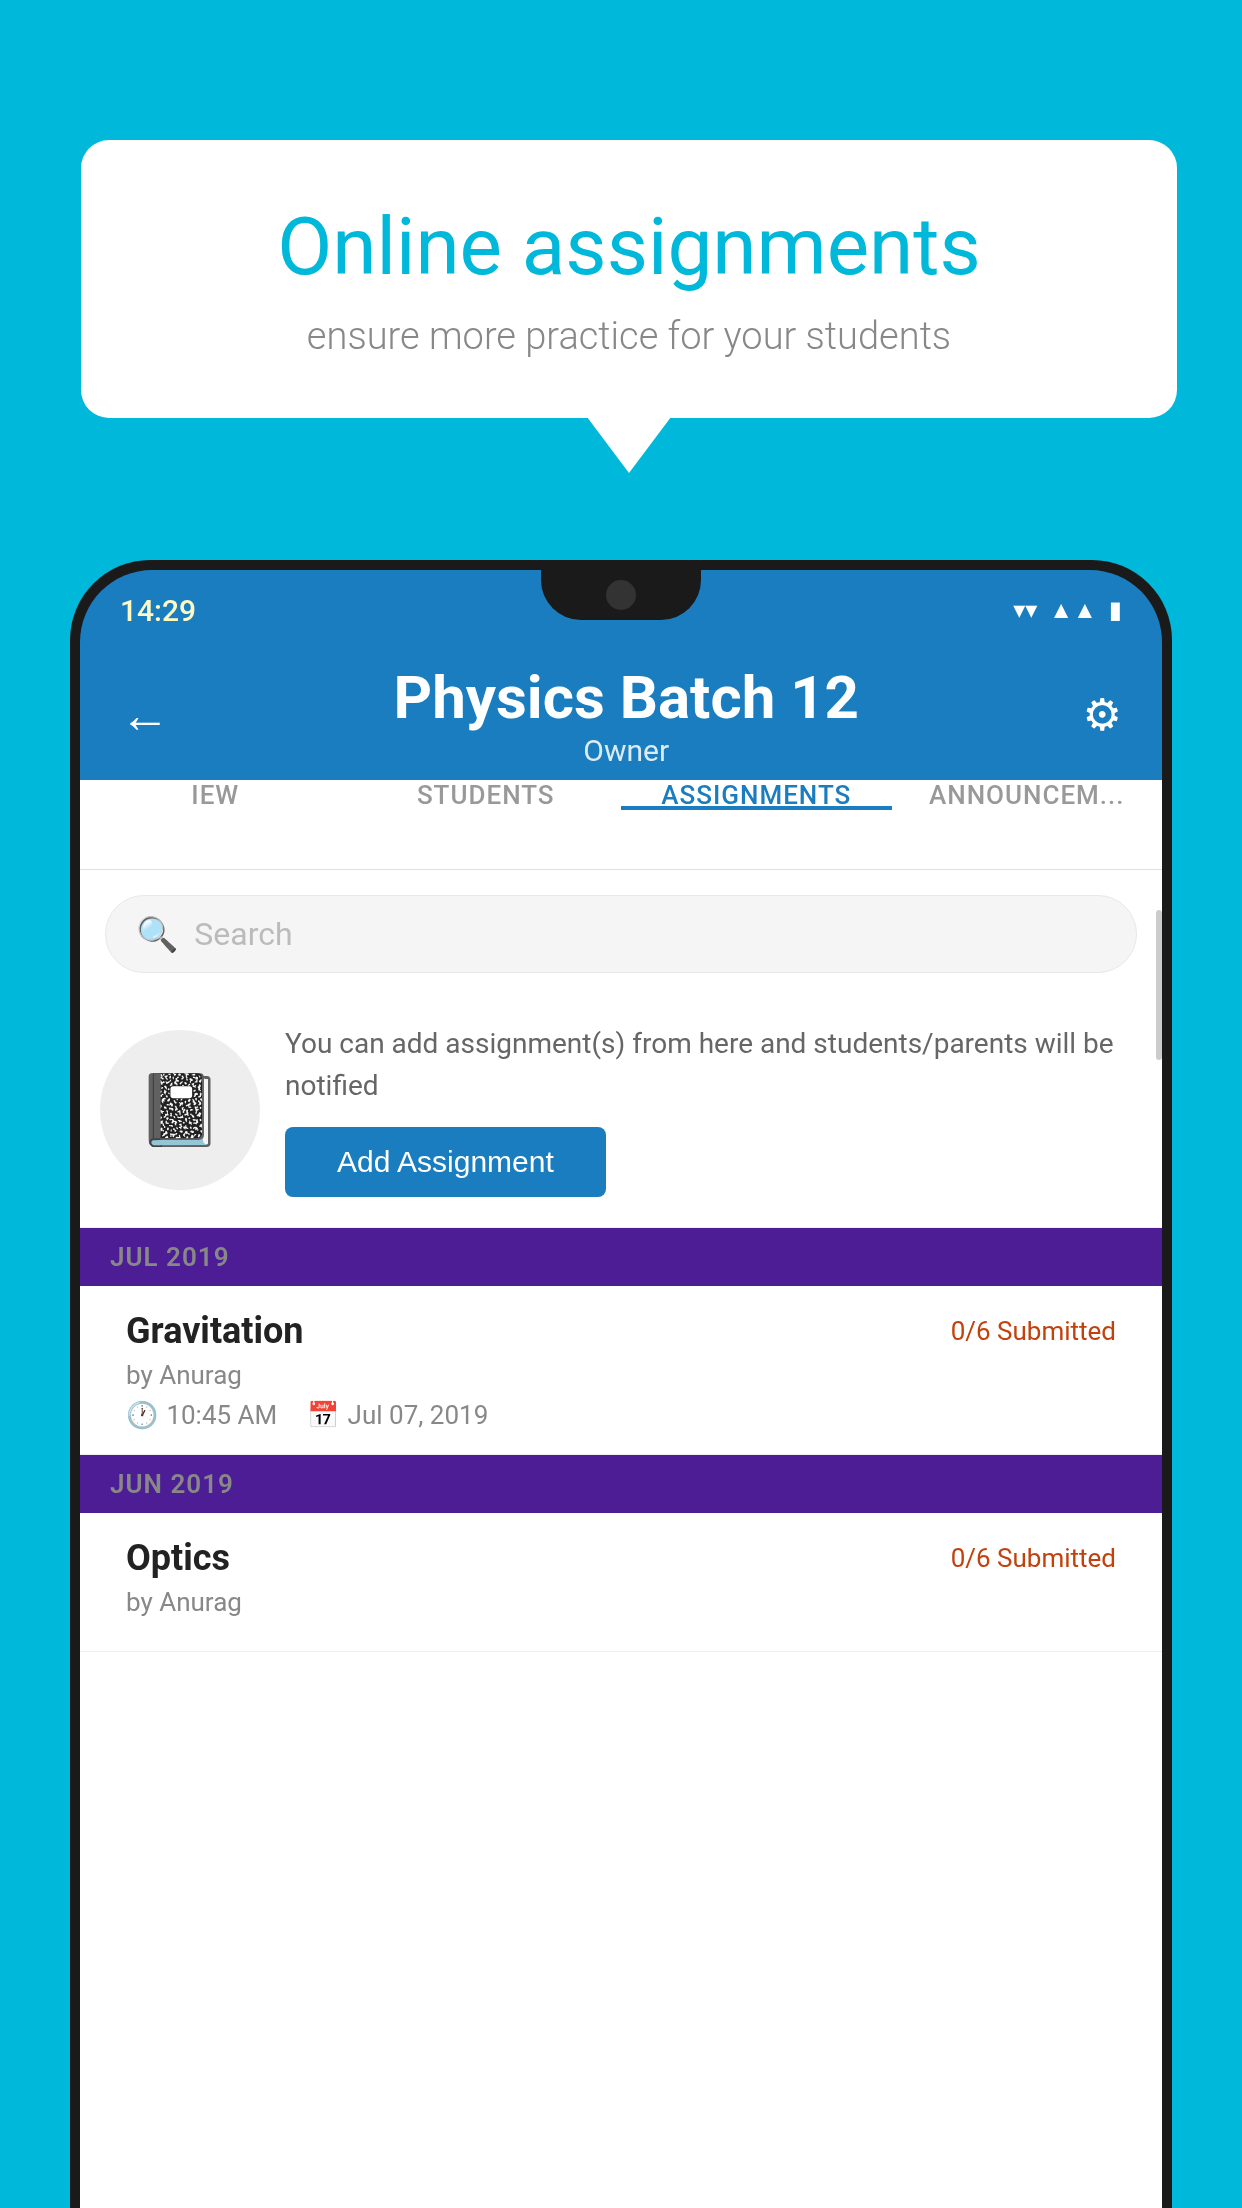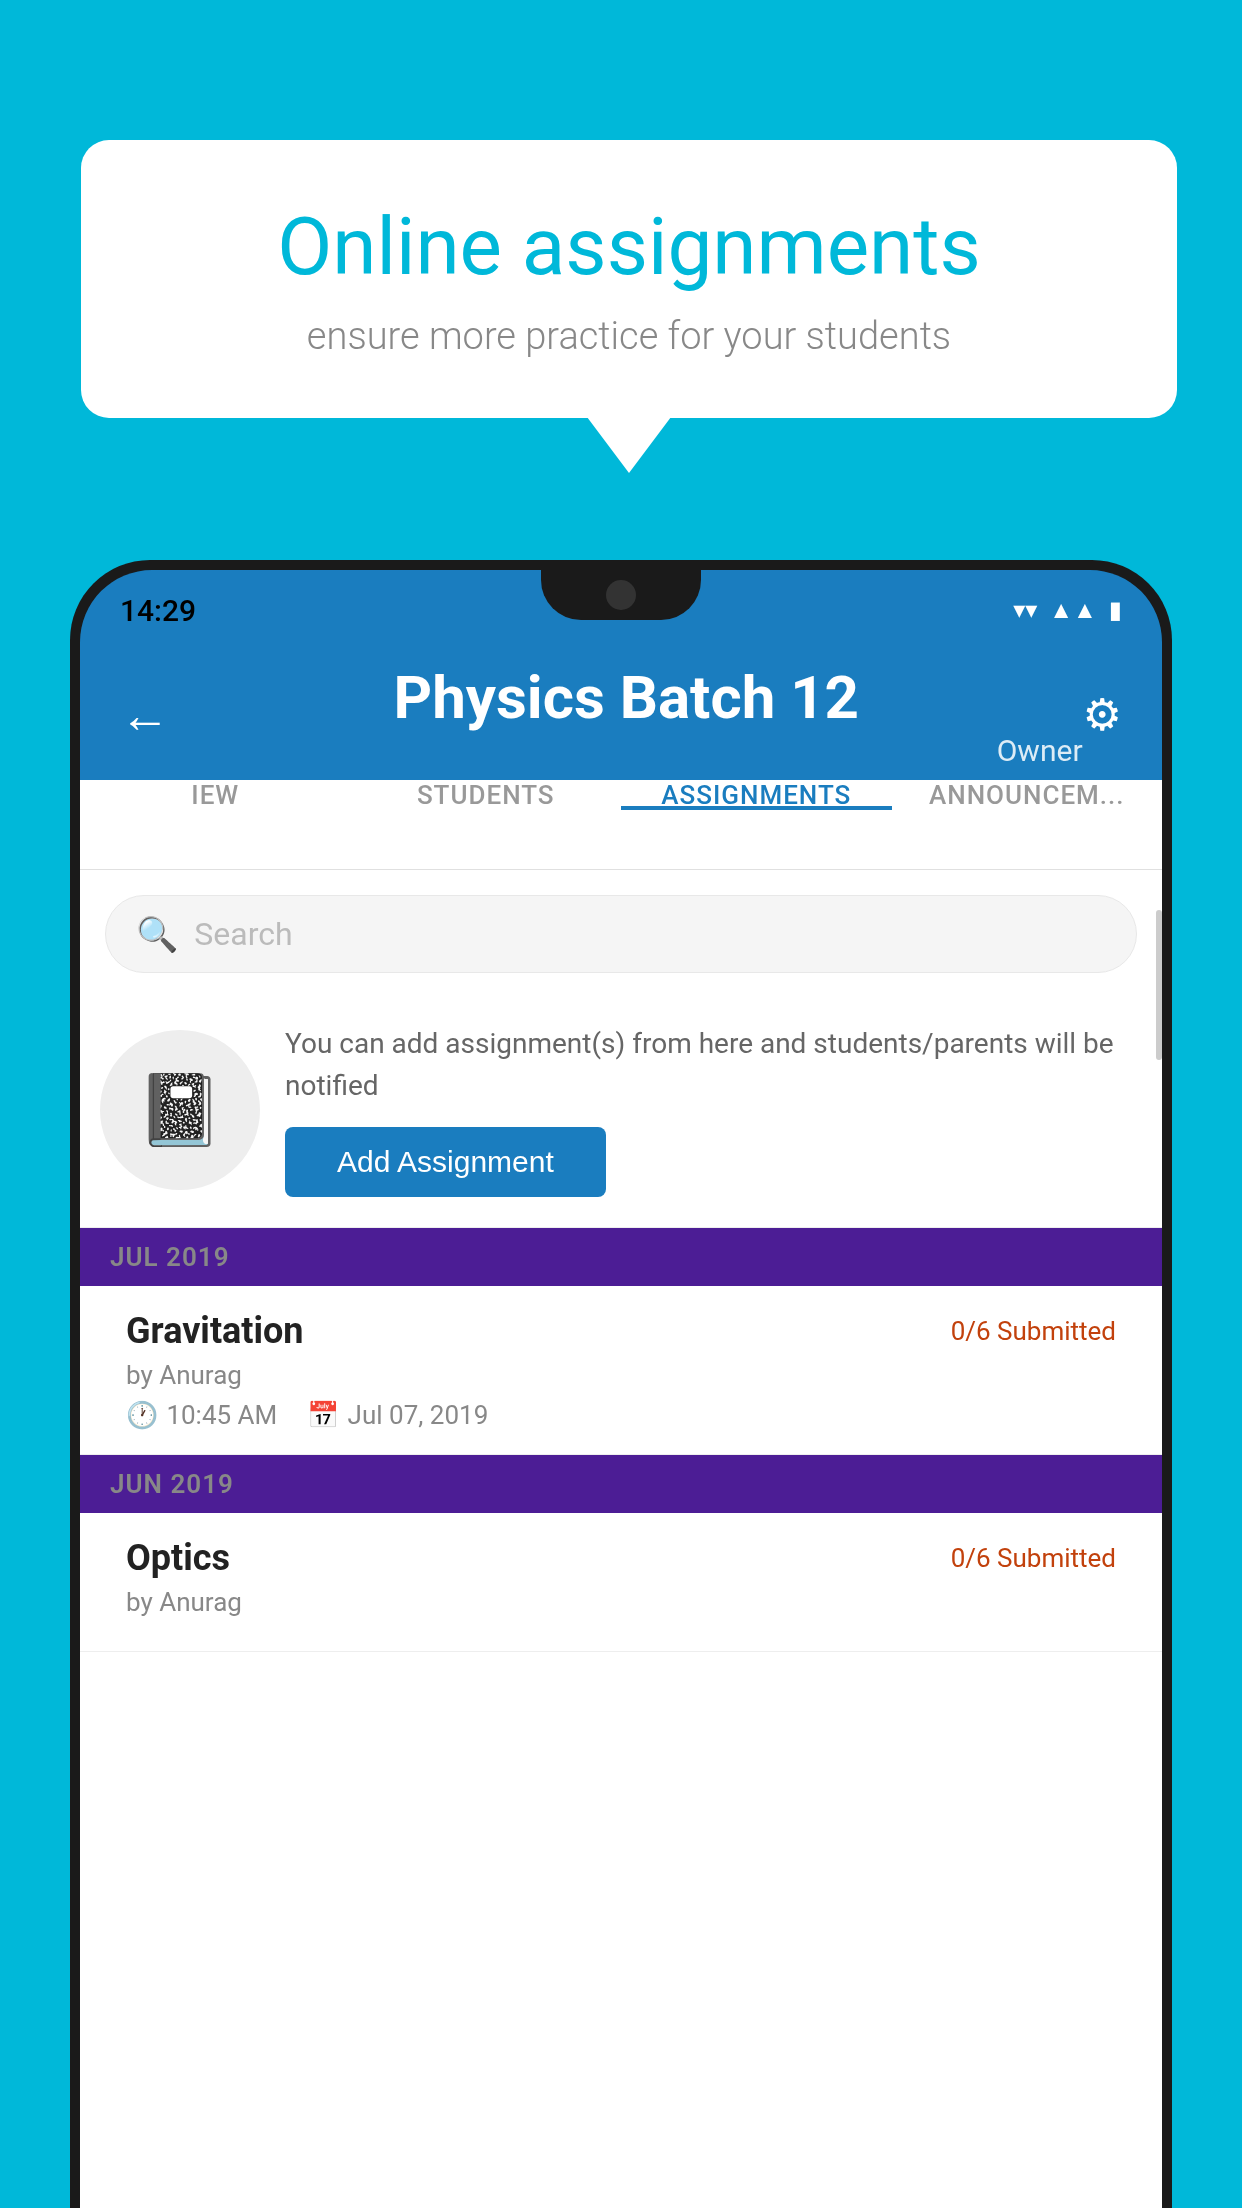--- a/index.html
+++ b/index.html
@@ -101,21 +101,21 @@
       height: 80px;
       background: #1a7dbf;
       display: flex;
       align-items: center;
       justify-content: space-between;
       padding: 0 40px;
       z-index: 10;
     }
 
     .status-time {
-      color: #000000;
+      color: #fef9c3;
       font-size: 30px;
       font-weight: 500;
     }
 
     .status-icons {
       display: flex;
       align-items: center;
       gap: 12px;
     }
 
@@ -152,21 +152,20 @@
 
     .header-title {
       color: white;
       font-size: 60px;
       font-weight: 700;
     }
 
     .header-subtitle {
       color: rgba(255,255,255,0.85);
       font-size: 30px;
-      text-align: right;
     }
 
     .header-settings {
       color: white;
       font-size: 44px;
       cursor: pointer;
     }
 
     
     .tab-bar {

